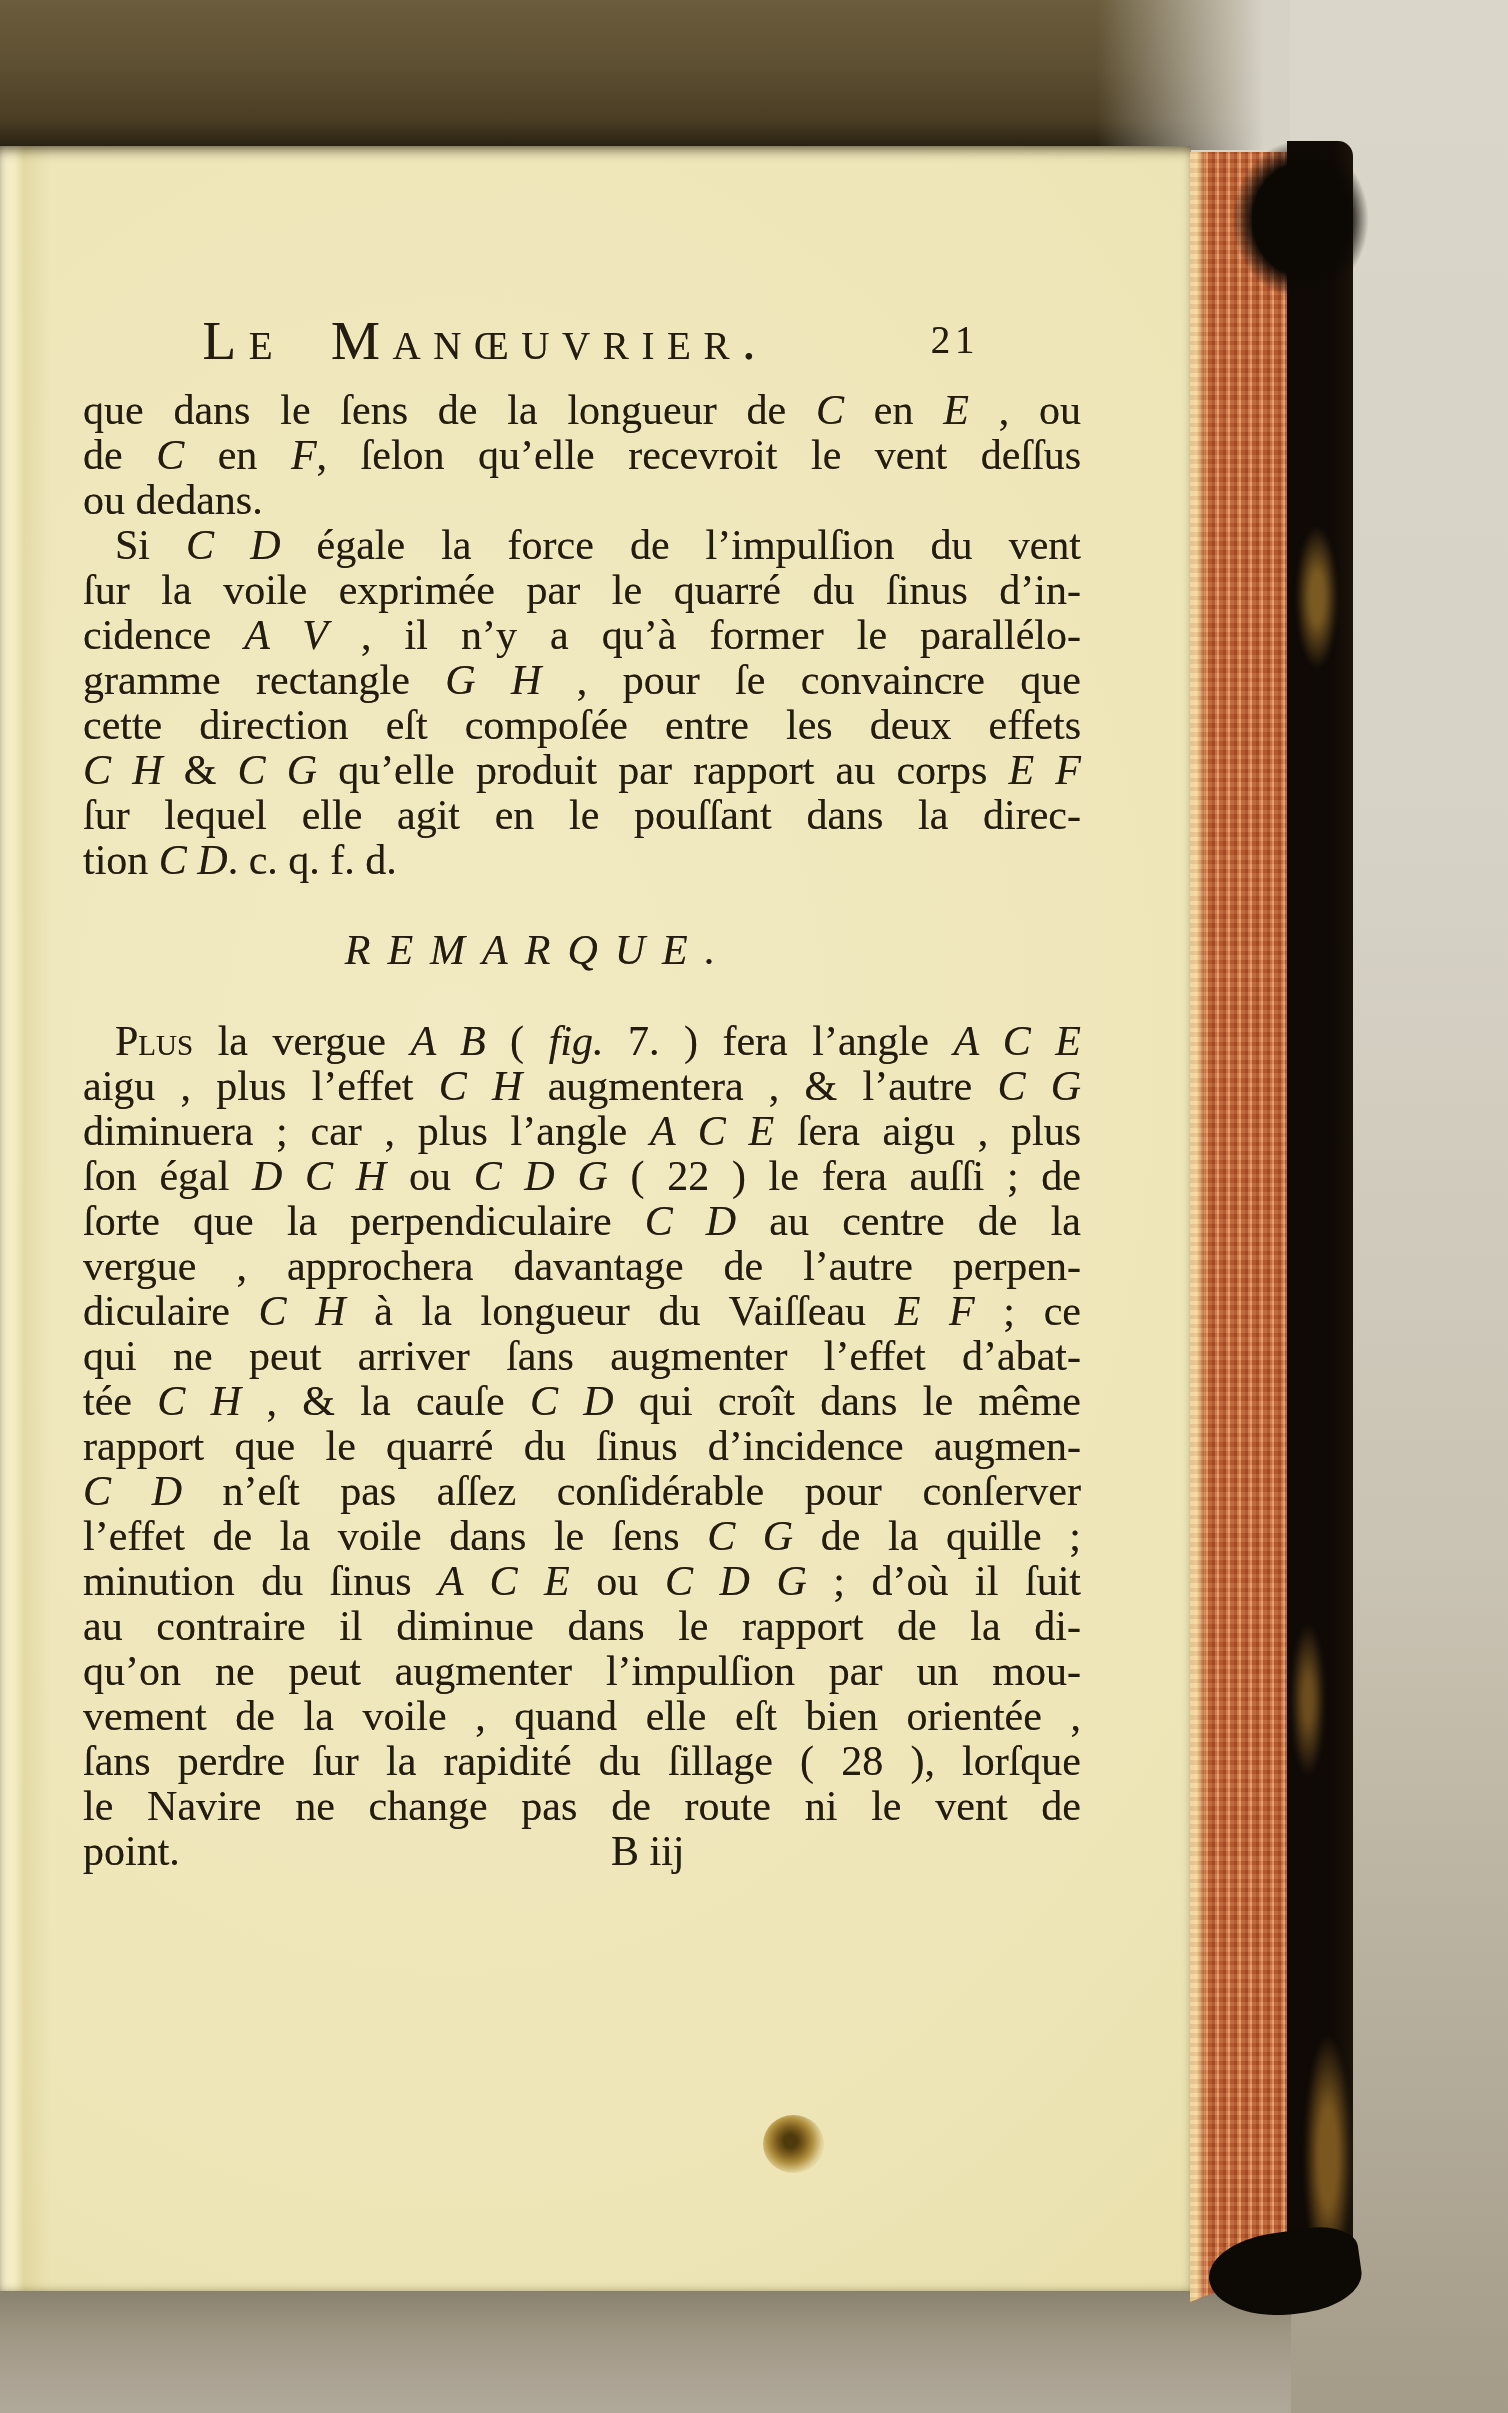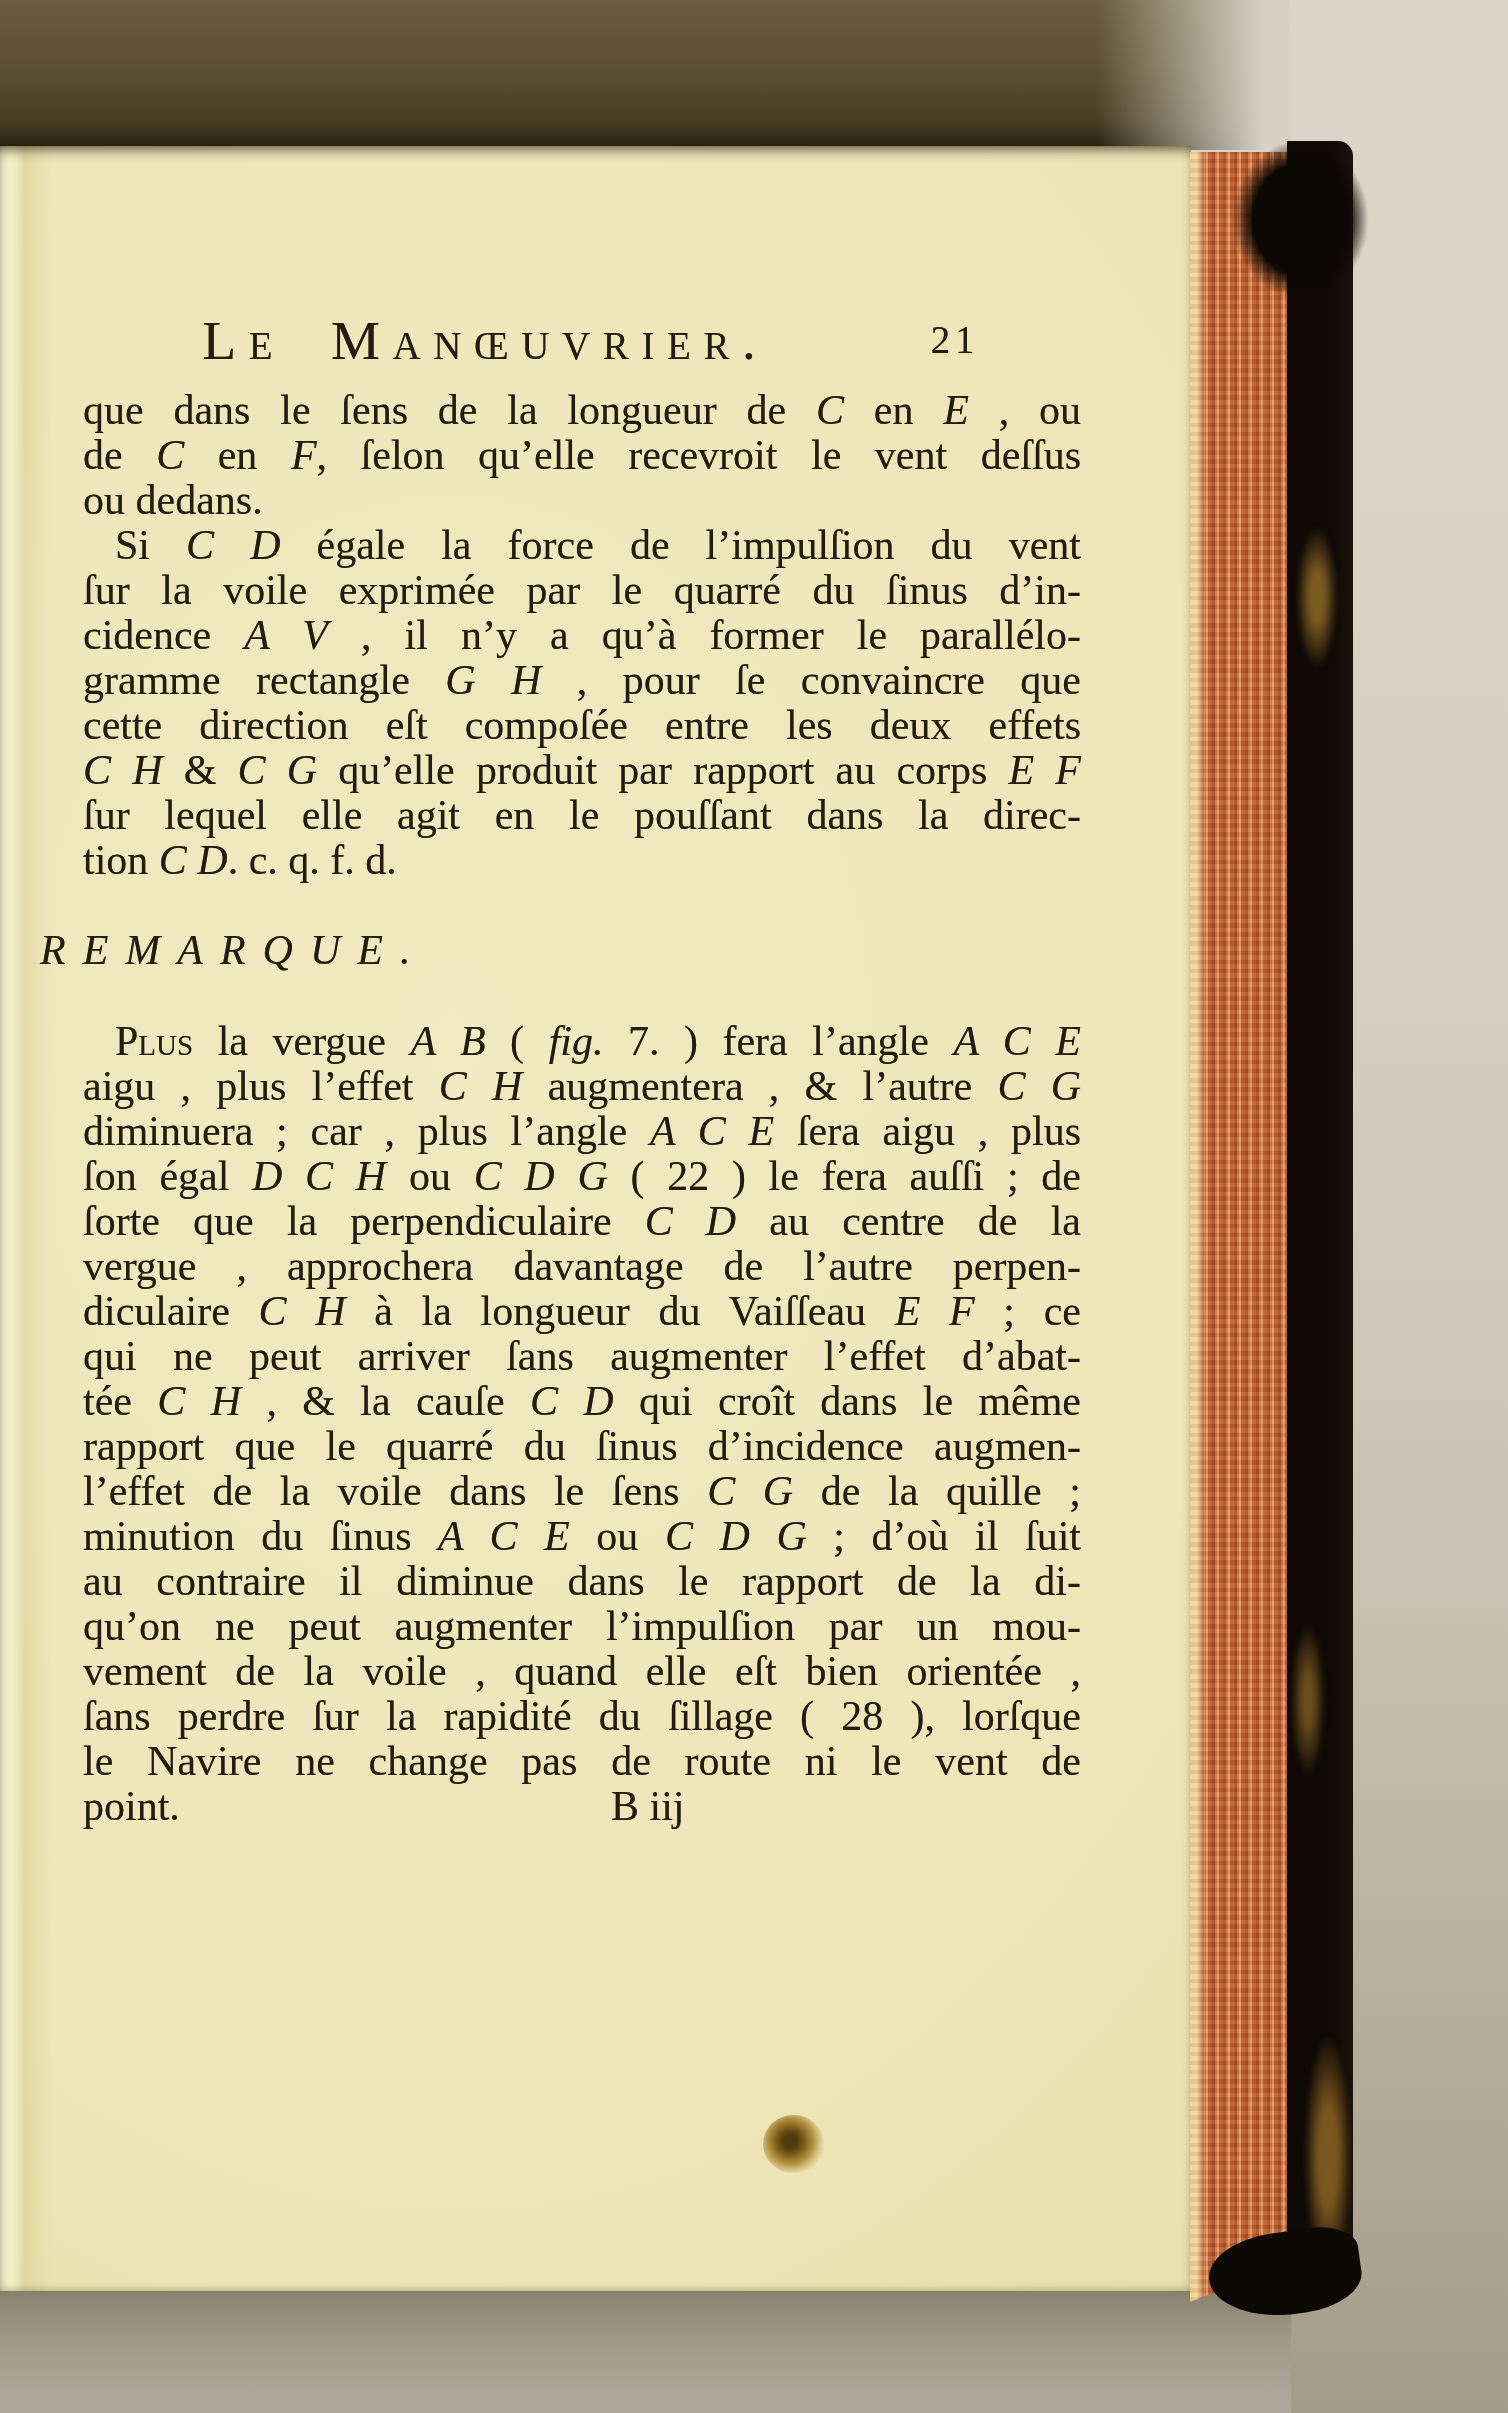--- a/index.html
+++ b/index.html
@@ -61,21 +61,21 @@
 
   .block{position:absolute;left:83px;width:998px;color:#241c11;font-size:42px;}
   .block1{top:242px;}
   .block2{top:873px;}
   .line{height:45px;line-height:45px;text-align:justify;text-align-last:justify;}
   .line.noJust{text-align-last:left;}
   .line.indent{text-indent:32px;}
   .lastline{position:relative;text-align:left;text-align-last:left;}
   .sig{position:absolute;left:528px;top:0;}
 
-  .heading-row{position:absolute;left:83px;top:780px;width:997px;text-align:left;color:#241c11;}
+  .heading-row{position:absolute;left:83px;top:780px;width:997px;text-align:center;color:#241c11;}
   .heading{display:inline-block;transform:translateX(-43px);font-style:italic;font-size:42px;letter-spacing:17px;}
 
   .header-row,.block,.heading-row{text-shadow:0 0 0.6px rgba(30,22,10,0.55);}
   em{font-style:italic;}
   .sc{font-variant:small-caps;}
 </style>
 </head>
 <body>
 
 <div class="scene">
@@ -110,20 +110,21 @@
       <div class="line indent"><span class="sc">Plus</span> la vergue <em>A B</em> ( <em>fig.</em> 7. ) fera l’angle <em>A C E</em></div>
       <div class="line">aigu , plus l’effet <em>C H</em> augmentera , &amp; l’autre <em>C G</em></div>
       <div class="line">diminuera ; car , plus l’angle <em>A C E</em> ſera aigu , plus</div>
       <div class="line">ſon égal <em>D C H</em> ou <em>C D G</em> ( 22 ) le fera auſſi ; de</div>
       <div class="line">ſorte que la perpendiculaire <em>C D</em> au centre de la</div>
       <div class="line">vergue , approchera davantage de l’autre perpen-</div>
       <div class="line">diculaire <em>C H</em> à la longueur du Vaiſſeau <em>E F</em> ; ce</div>
       <div class="line">qui ne peut arriver ſans augmenter l’effet d’abat-</div>
       <div class="line">tée <em>C H</em> , &amp; la cauſe <em>C D</em> qui croît dans le même</div>
       <div class="line">rapport que le quarré du ſinus d’incidence augmen-</div>
+      <div class="line"><em>C D</em> n’eſt pas aſſez conſidérable pour conſerver</div>
       <div class="line">l’effet de la voile dans le ſens <em>C G</em> de la quille ;</div>
       <div class="line">minution du ſinus <em>A C E</em> ou <em>C D G</em> ; d’où il ſuit</div>
       <div class="line">au contraire il diminue dans le rapport de la di-</div>
       <div class="line">qu’on ne peut augmenter l’impulſion par un mou-</div>
       <div class="line">vement de la voile , quand elle eſt bien orientée ,</div>
       <div class="line">ſans perdre ſur la rapidité du ſillage ( 28 ), lorſque</div>
       <div class="line">le Navire ne change pas de route ni le vent de</div>
       <div class="line lastline">
         <span>point.</span>
         <span class="sig">B iij</span>

